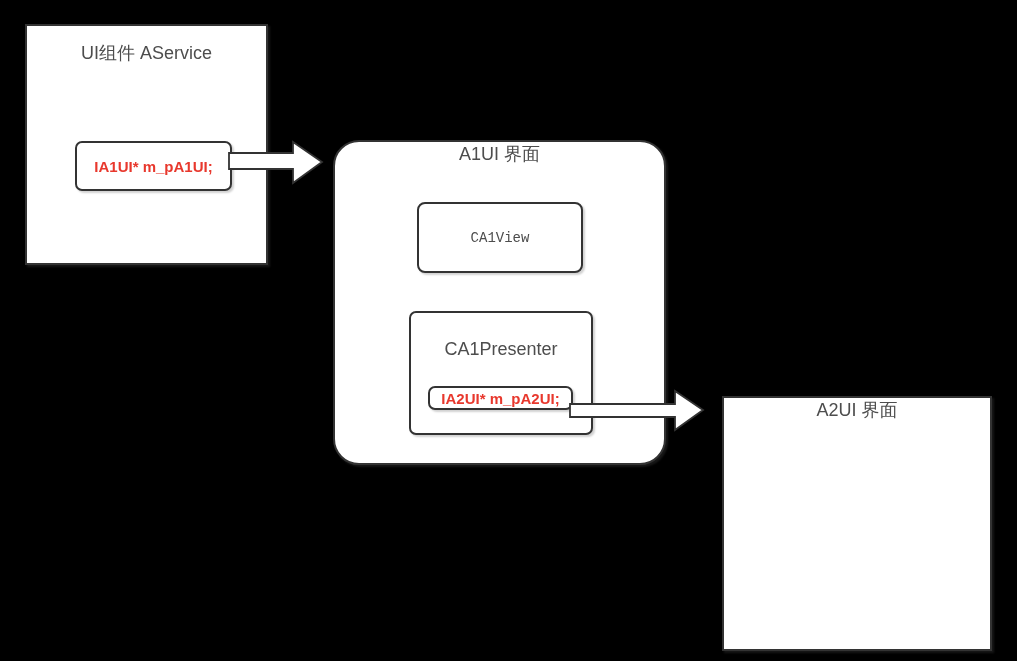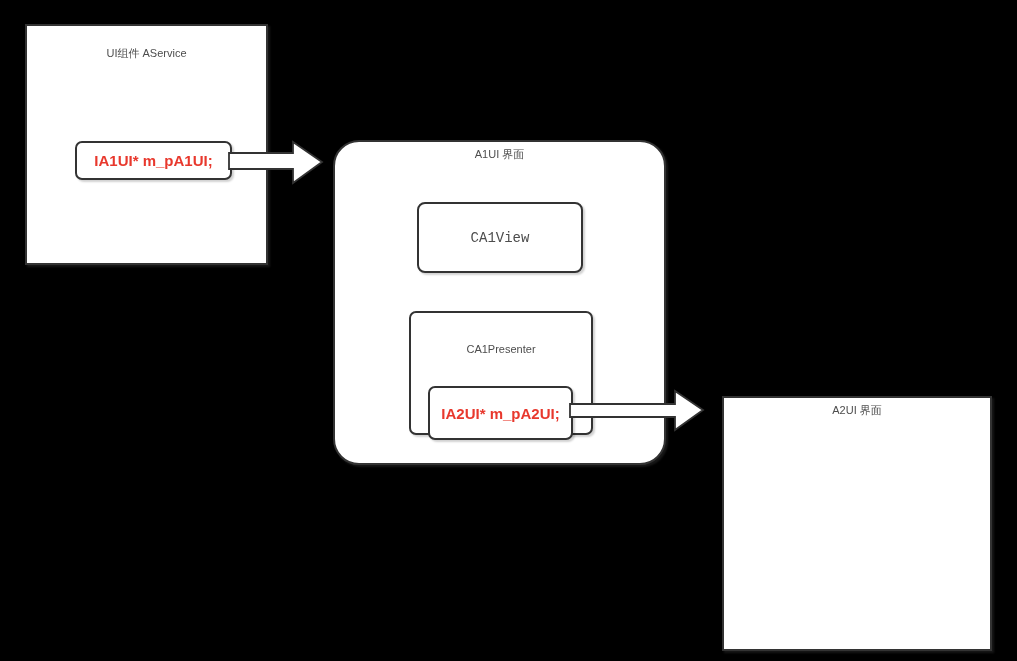--- a/index.html
+++ b/index.html
@@ -31,21 +31,21 @@
   .rounded-box { border-radius: 8px; box-shadow: 2px 2px 2px rgba(0,0,0,0.18); }
   .member-box {
     border-radius: 7px;
     display: flex; align-items: center; justify-content: center;
     box-shadow: 2px 2px 2px rgba(0,0,0,0.18);
   }
   .box-title {
     position: absolute; left: 0; width: 100%;
     text-align: center;
     color: var(--label-text);
-    font-size: 11px;
+    font-size: 18px;
     line-height: 18px;
     white-space: nowrap;
   }
   .center-label {
     display: flex; align-items: center; justify-content: center;
     color: var(--label-text);
     font-size: 14px;
     text-align: center;
   }
   .member-text {
@@ -63,28 +63,28 @@
   .block-arrow {
     fill: var(--arrow-fill);
     stroke: var(--arrow-outline);
     stroke-width: 1.8;
     stroke-linejoin: miter;
   }
 
   
   #service-box    { left: 25px;  top: 24px;  width: 243px; height: 241px; }
   #service-title  { top: 18px; }
-  #service-member { left: 48px;  top: 115px; width: 157px; height: 39px; }
+  #service-member { left: 48px;  top: 115px; width: 157px; height: 50px; }
 
   #a1ui-box       { left: 333px; top: 140px; width: 333px; height: 325px; border-radius: 26px; }
   #a1ui-title     { top: 3px; }
   #ca1view-box    { left: 82px;  top: 60px;  width: 166px; height: 71px; font-family: Liberation Mono, monospace; }
   #ca1presenter-box { left: 74px; top: 169px; width: 184px; height: 124px; border-radius: 7px; }
   #ca1presenter-title { top: 27px; }
-  #a1ui-member    { left: 17px;  top: 73px;  width: 145px; height: 54px; }
+  #a1ui-member    { left: 17px;  top: 73px;  width: 145px; height: 24px; }
 
   #a2ui-box       { left: 722px; top: 380px; width: 270px; height: 255px; margin-top: 16px; }
   #a2ui-title     { top: 3px; }
   #ca2view-box    { left: 49px;  top: 49px;  width: 167px; height: 71px; }
   #ca2presenter-box { left: 50px; top: 144px; width: 166px; height: 72px; }
 </style>
 </head>
 <body>
 
 <div class="canvas">

